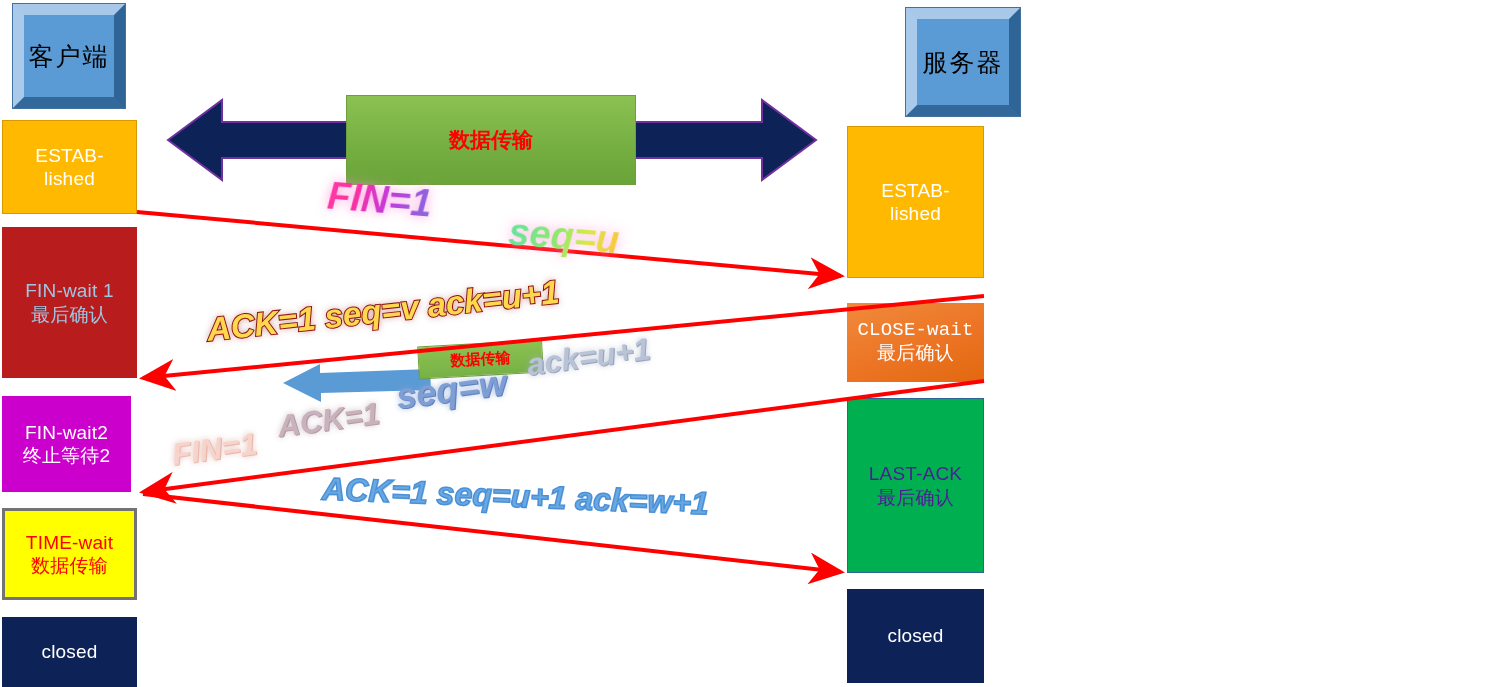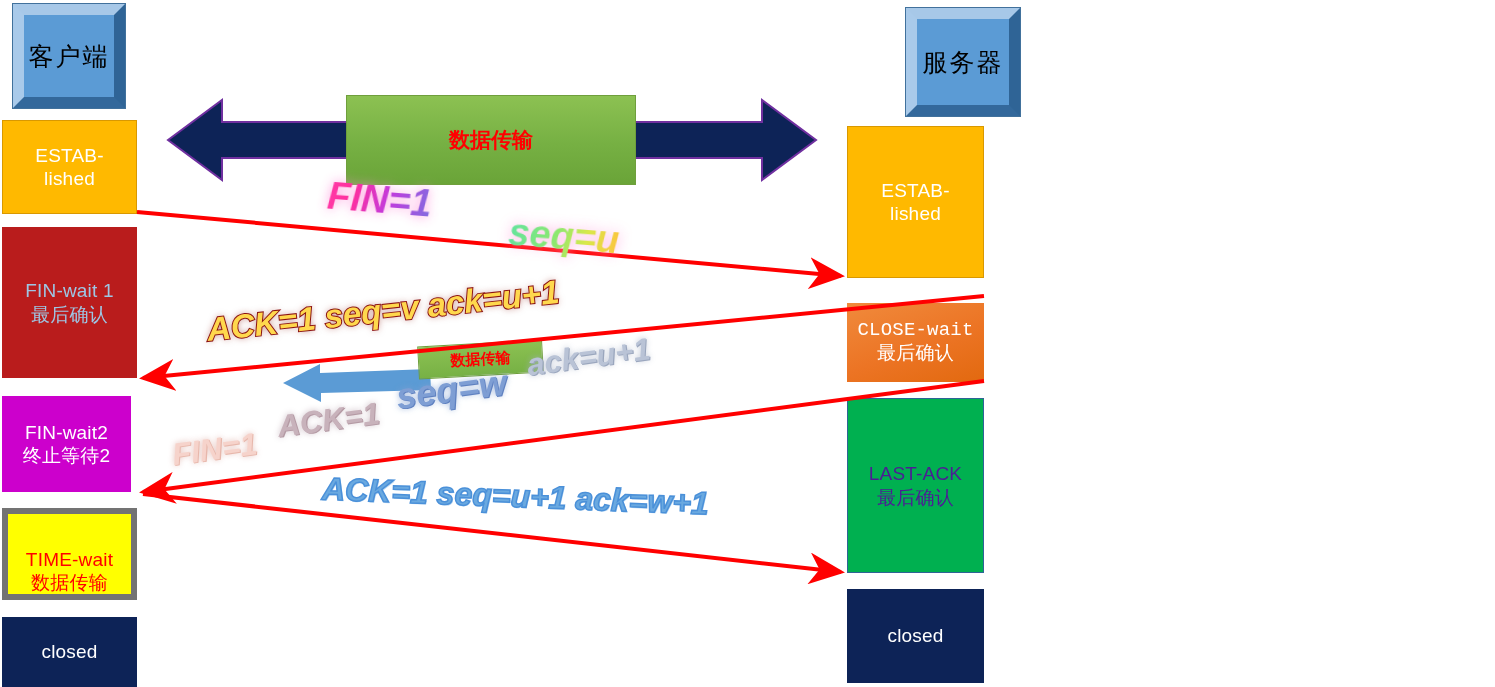--- a/index.html
+++ b/index.html
@@ -165,21 +165,21 @@
   <div class="state-box" style="left:2px; top:227px; width:135px; height:151px; background:#b91c1c; color:#9ec6e4;">
     <span class="ln">FIN-wait 1</span>
     <span class="ln">最后确认</span>
   </div>
 
   <div class="state-box" style="left:2px; top:396px; width:129px; height:96px; background:#cc00cc; color:#ffffff;">
     <span class="ln">FIN-wait2</span>
     <span class="ln">终止等待2</span>
   </div>
 
-  <div class="state-box" style="left:2px; top:508px; width:135px; height:92px; background:#ffff00; border:6px solid #737373; color:#ff0000;justify-content:flex-end;">
+  <div class="state-box" style="left:2px; top:508px; width:135px; height:92px; background:#ffff00; border:3px solid #737373; color:#ff0000;">
     <span class="ln">TIME-wait</span>
     <span class="ln">数据传输</span>
   </div>
 
   <div class="state-box" style="left:2px; top:617px; width:135px; height:70px; background:#0d2357; color:#ffffff;">
     <span class="ln">closed</span>
   </div>
 
   <div class="state-box" style="left:847px; top:126px; width:137px; height:152px; background:#ffb900; border:1px solid #d99800; color:#ffffff;">
     <span class="ln">ESTAB-</span>

